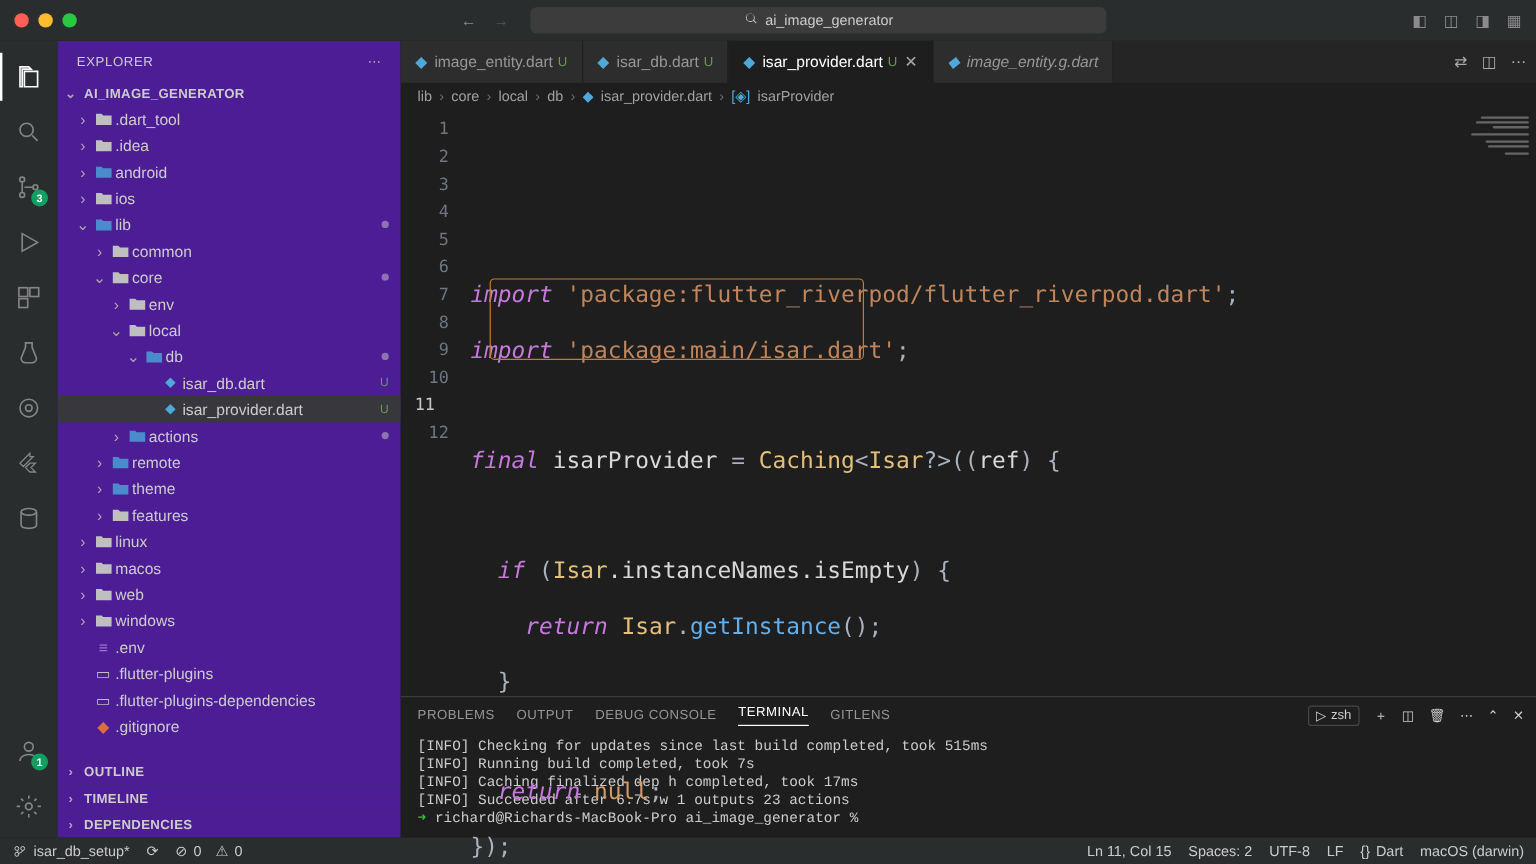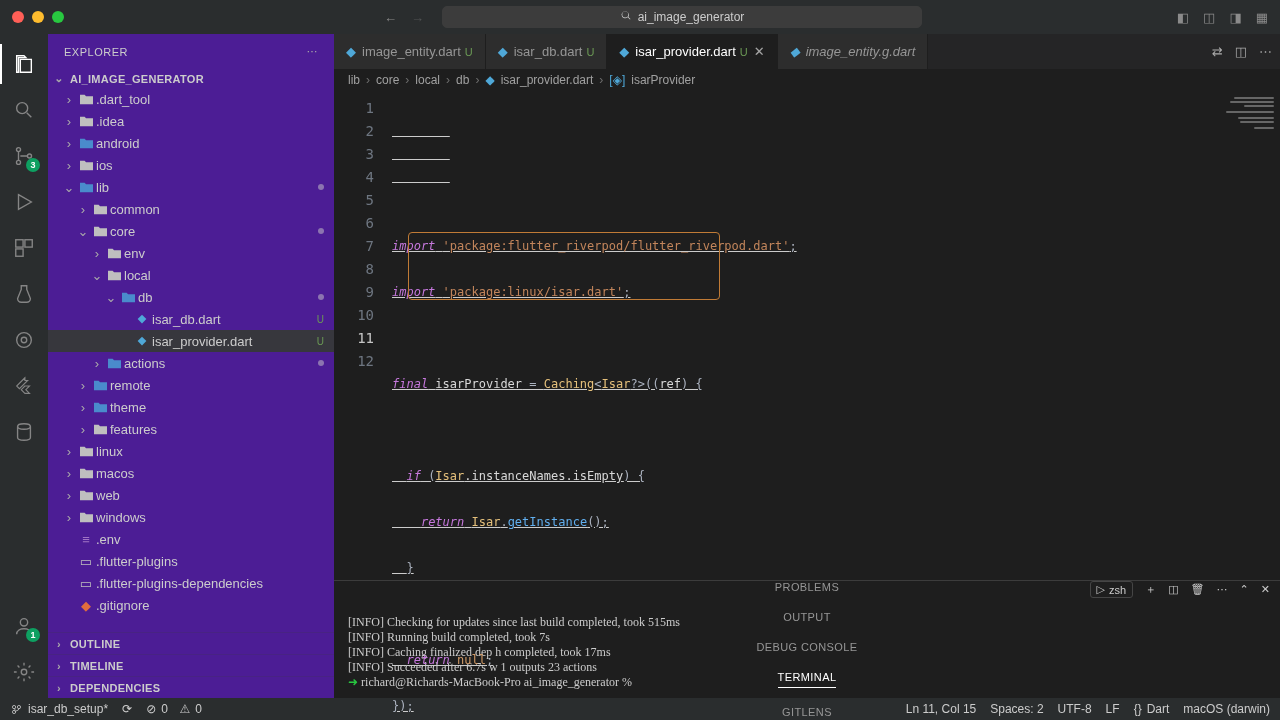--- a/index.html
+++ b/index.html
@@ -93,24 +93,24 @@
     height:22px; display:flex; align-items:center; gap:6px;
     padding:0 14px; font-size:12px; color:#a0a0a0; background:#1e1e1e;
   }
   .crumb-sym{color:#4fa8d8;}
   .bcsep{opacity:.6;}
 
   .code-wrap { flex:1; display:flex; background:#1e1e1e; min-height:0; position:relative;}
   .gutter { width:58px; text-align:right; padding-right:18px; padding-top:6px;
     color:#6e7681; font-family:"Menlo","Consolas",monospace; font-size:14px;
     line-height:23px;user-select:none;}
-  .gutter div.cur{color:#c6c6c6;}
+  .gutter div.cur{color:#c6c6c6;text-align:center;}
   .code {
-    flex:1; font-family:"Menlo","Consolas",monospace; font-size:12px;
-    line-height:23px; padding-top:6px; position:relative; white-space:pre;text-decoration:underline;
+    flex:1; font-family:"Menlo","Consolas",monospace; font-size:19px;
+    line-height:23px; padding-top:6px; position:relative; white-space:pre;
   }
   .tok-kw{color:#c678dd; font-style:italic;}
   .tok-str{color:#c2855b;}
   .tok-type{color:#e5c07b;}
   .tok-fn{color:#61afef;}
   .tok-var{color:#d8d8d8;}
   .tok-null{color:#d19a66;}
   .tok-punc{color:#abb2bf;}
   .code-line{height:23px; padding-left:0;}
   .sel-box {
@@ -128,30 +128,30 @@
 
   .minimap{width:60px; background:#1e1e1e; border-left:1px solid #1e1e1e; position:relative;}
   .minimap .mm-streak{position:absolute; right:6px; height:2px; background:#666; border-radius:1px;}
 
   .panel {
     height:118px; border-top:1px solid #3c3c3c; display:flex; flex-direction:column;
     background:#1e1e1e;
   }
   .panel-tabs {
     height:30px; display:flex; align-items:center; gap:18px; padding:0 14px;
-    font-size:11px; position:relative;flex-direction:column;
+    font-size:11px; position:relative;
   }
   .ptab{color:#969696; letter-spacing:0.4px;}
   .ptab.active{color:#fff; border-bottom:1px solid #fff; padding-bottom:4px;}
   .panel-right{position:absolute; right:10px; display:flex; gap:12px; align-items:center;}
   .panel-right .shell{display:flex; align-items:center; gap:4px; border:1px solid #454545;
      border-radius:3px; padding:1px 6px; font-size:11px;}
   .terminal{
     flex:1; overflow:hidden; padding:4px 14px;
-    font-family:Liberation Serif, serif; font-size:12px; line-height:15px;
+    font-family:Liberation Mono, monospace; font-size:12px; line-height:15px;
     color:#cccccc;
   }
   .prompt-sym{color:#28c840;}
 
   .statusbar{
     height:22px; background:#2a2d2e; display:flex; align-items:center;
     font-size:12px; color:#cccccc; padding:0 10px; gap:14px;
   }
   .statusbar .sl{display:flex; align-items:center; gap:5px;}
   .statusbar .spacer{flex:1;}
@@ -554,21 +554,21 @@
           <div>10</div>
           <div class="cur">11</div>
           <div>12</div>
       </div>
       <div class="code">
         <div class="bg-width"></div>
         <div class="sel-box" style="top:141px; left:16px; width:312px; height:68px;"></div>
         <div class="highlight-line" style="top:230px;"></div>
 <div class="code-line"></div>
 <div class="code-line"><span class="tok-kw">import</span> <span class="tok-str">'package:flutter_riverpod/flutter_riverpod.dart'</span><span class="tok-punc">;</span></div>
-<div class="code-line"><span class="tok-kw">import</span> <span class="tok-str">'package:linux/isar.dart'</span><span class="tok-punc">;</span></div>
+<div class="code-line"><span class="tok-kw">import</span> <span class="tok-str">'package:main/isar.dart'</span><span class="tok-punc">;</span></div>
 <div class="code-line"></div>
 <div class="code-line"><span class="tok-kw">final</span> <span class="tok-var">isarProvider</span><span class="tok-punc"> = </span><span class="tok-type">Caching</span><span class="tok-punc">&lt;</span><span class="tok-type">Isar</span><span class="tok-punc">?&gt;((</span><span class="tok-var">ref</span><span class="tok-punc">) {</span></div>
 <div class="code-line"></div>
 <div class="code-line">  <span class="tok-kw">if</span><span class="tok-punc"> (</span><span class="tok-type">Isar</span><span class="tok-var">.instanceNames.isEmpty</span><span class="tok-punc">) {</span></div>
 <div class="code-line">    <span class="tok-kw">return</span> <span class="tok-type">Isar</span><span class="tok-punc">.</span><span class="tok-fn">getInstance</span><span class="tok-punc">();</span></div>
 <div class="code-line">  <span class="tok-punc">}</span></div>
 <div class="code-line"></div>
 <div class="code-line">  <span class="tok-kw">return</span> <span class="tok-null">null</span><span class="tok-punc">;</span></div>
 <div class="code-line"><span class="tok-punc">});</span></div>
       </div>

